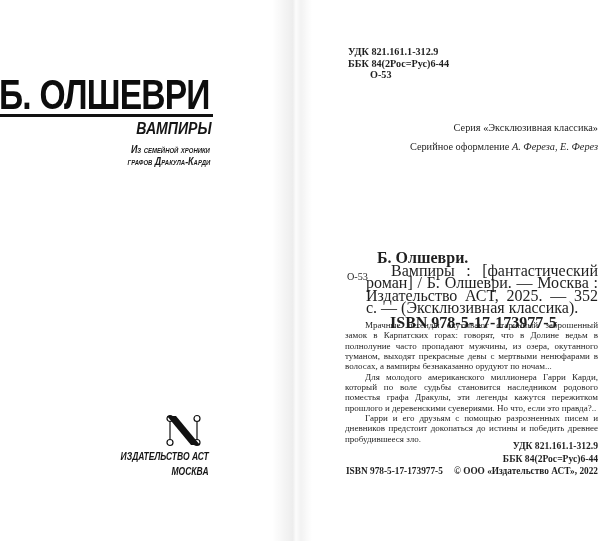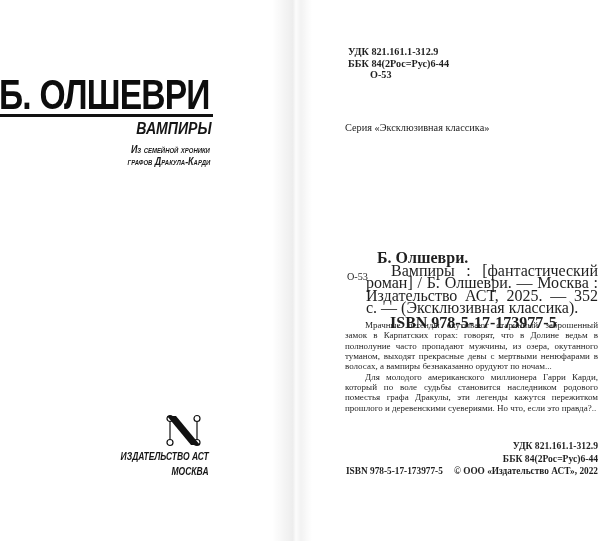--- a/index.html
+++ b/index.html
@@ -24,21 +24,21 @@
   .subt1{top:144px;} .subt2{top:156px;}
   .pub-logo{position:absolute;left:163px;top:414px;}
   .pubtxt{position:absolute;right:391px;font-family:"Liberation Sans",sans-serif;
           font-weight:bold;font-style:italic;font-size:10px;line-height:1;white-space:nowrap;
           color:#151515;transform:scaleX(0.85);transform-origin:right center;}
   .pub1{top:452px;} .pub2{top:467px;}
   
   .topcodes{position:absolute;left:348px;top:46px;font-size:10.2px;line-height:11.6px;
             font-weight:bold;white-space:nowrap;}
   .topcodes .code{padding-left:22px;}
-  .series{position:absolute;left:345px;top:118px;width:253px;text-align:left;
+  .series{position:absolute;left:345px;top:118px;width:253px;text-align:right;
           font-size:10.3px;line-height:19.2px;white-space:nowrap;}
   .card{position:absolute;left:366px;top:252px;width:232px;font-size:16px;line-height:12.6px;}
   .card .auth{font-weight:bold;text-indent:11px;}
   .card .descr{text-indent:25px;text-align:justify;}
   .card .isbn{font-weight:bold;padding-left:24px;margin-top:2.5px;}
   .cardcode{position:absolute;left:347px;top:271px;font-size:10.2px;}
   .annot{position:absolute;left:345px;top:320px;width:253px;font-size:9px;
          line-height:10.35px;text-align:justify;}
   .annot p{margin:0;text-indent:20px;}
   .botcodes{position:absolute;left:345px;top:440px;width:253px;text-align:right;
@@ -76,32 +76,34 @@
 
   <div>
     <div class="topcodes">
       <div>УДК 821.161.1-312.9</div>
       <div>ББК 84(2Рос=Рус)6-44</div>
       <div class="code">О-53</div>
     </div>
 
     <div class="series">
       <div>Серия «Эксклюзивная классика»</div>
+      <div><span>Серийное оформление </span><i>А. Фереза, Е. Ферез</i></div>
     </div>
 
     <div class="cardcode">О-53</div>
     <div class="card">
       <div class="auth">Б. Олшеври.</div>
       <div class="descr">Вампиры : [фантастический роман] / Б. Олшеври. — Москва : Издательство АСТ, 2025. — 352 с. — (Эксклюзивная классика).</div>
       <div class="isbn">ISBN 978-5-17-173977-5</div>
     </div>
 
     <div class="annot">
       <p>Мрачные легенды окутывают старинный заброшенный замок в Карпатских горах: говорят, что в Долине ведьм в полнолуние часто пропадают мужчины, из озера, окутанного туманом, выходят прекрасные девы с мертвыми ненюфарами в волосах, а вампиры безнаказанно орудуют по ночам...</p>
       <p>Для молодого американского миллионера Гарри Карди, который по воле судьбы становится наследником родового поместья графа Дракулы, эти легенды кажутся пережитком прошлого и деревенскими суевериями. Но что, если это правда?..</p>
+      <p>Гарри и его друзьям с помощью разрозненных писем и дневников предстоит докопаться до истины и победить древнее пробудившееся зло.</p>
     </div>
 
     <div class="botcodes">
       <div>УДК 821.161.1-312.9</div>
       <div>ББК 84(2Рос=Рус)6-44</div>
     </div>
 
     <div class="botline">
       <span>ISBN 978-5-17-173977-5</span>
       <span>© ООО «Издательство АСТ», 2022</span>

